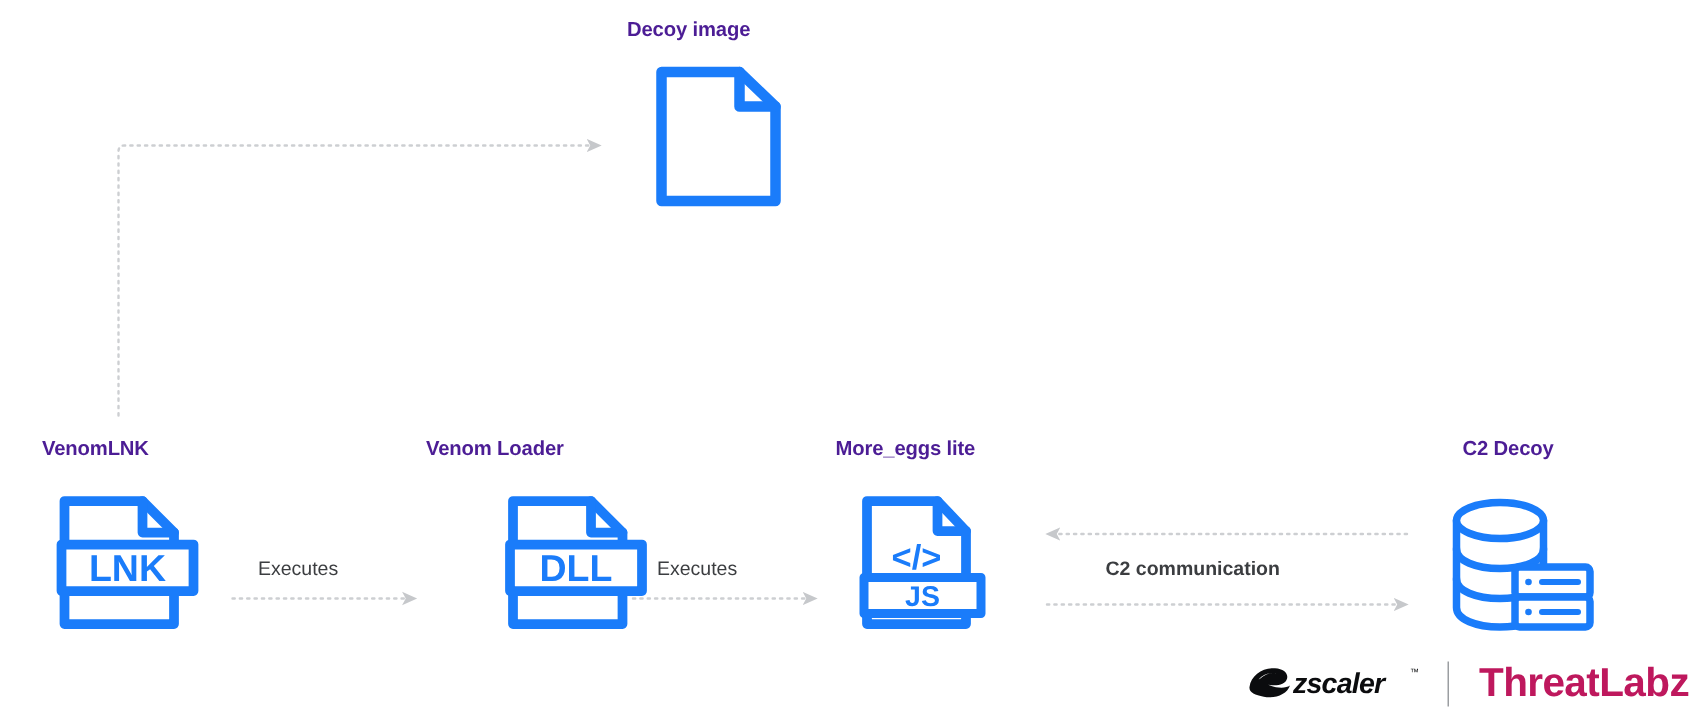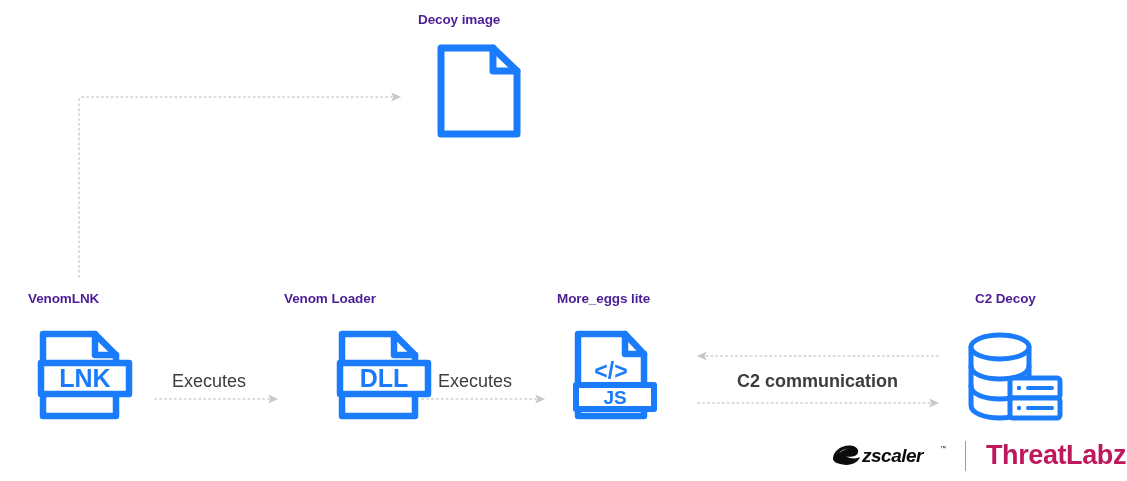--- a/index.html
+++ b/index.html
@@ -21,21 +21,21 @@
   .node-label {
     position: absolute;
     font-size: 13.5px;
     font-weight: 700;
     color: #4c1d95;
     letter-spacing: -0.1px;
     white-space: nowrap;
   }
   .edge-label {
     position: absolute;
-    font-size: 18px;
+    font-size: 13px;
     font-weight: 400;
     color: #3b3d40;
     white-space: nowrap;
   }
   .icon-box {
     position: absolute;
   }
   .icon-box svg {
     display: block;
     overflow: visible;

